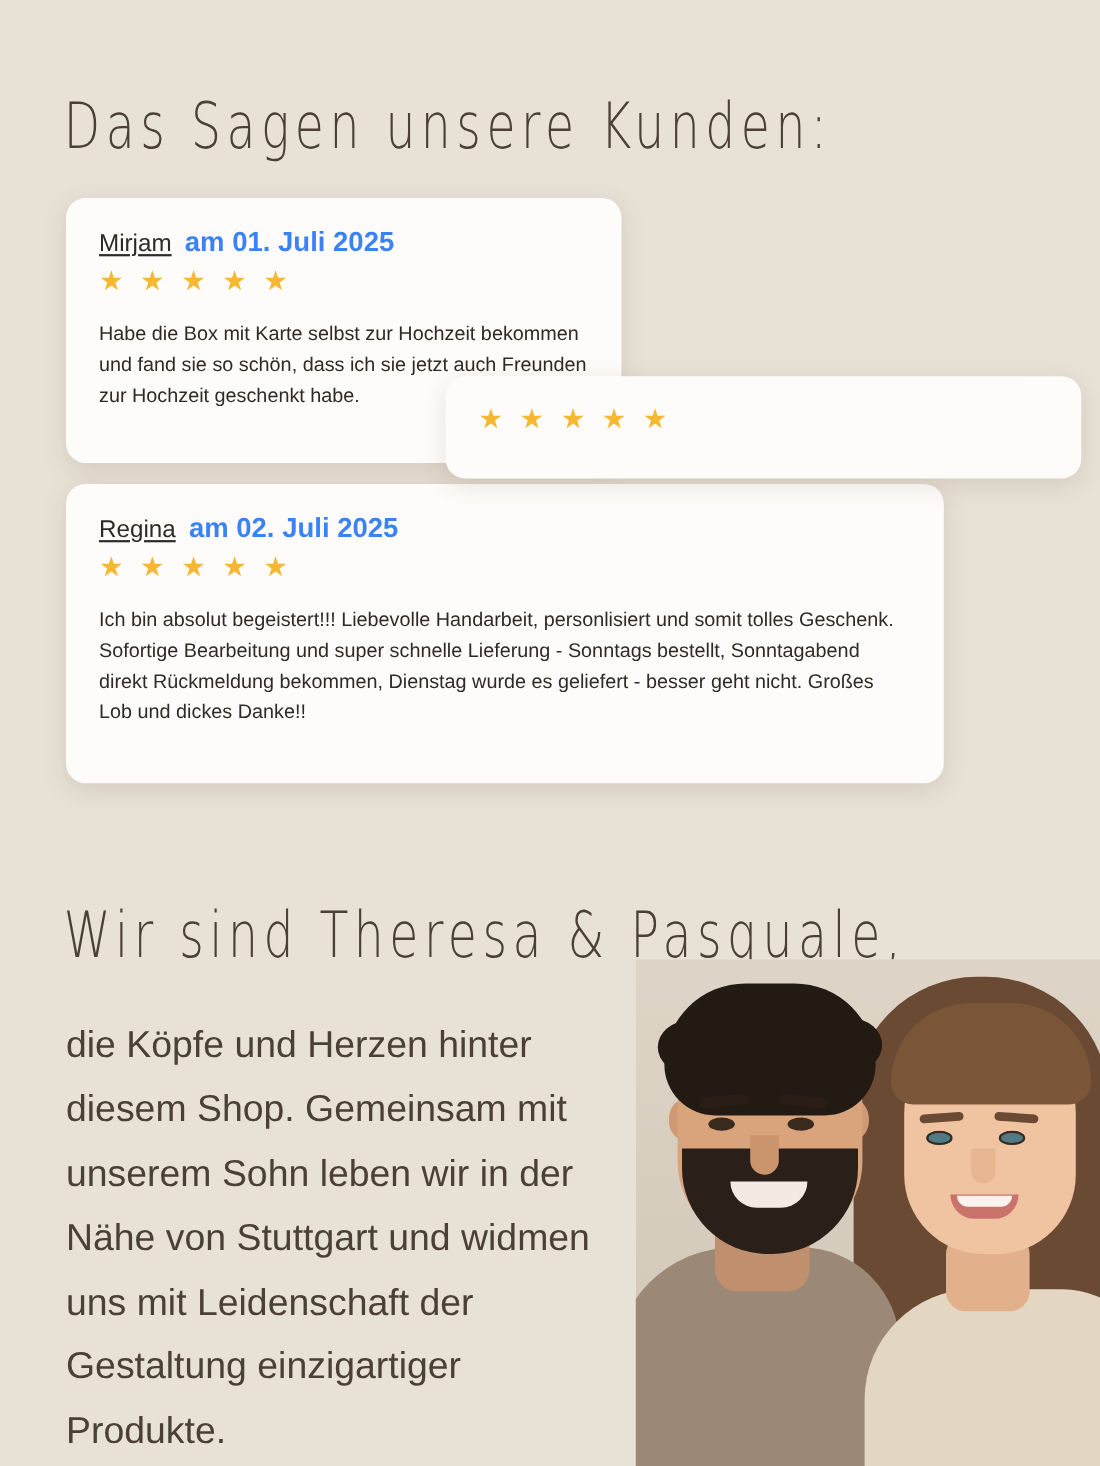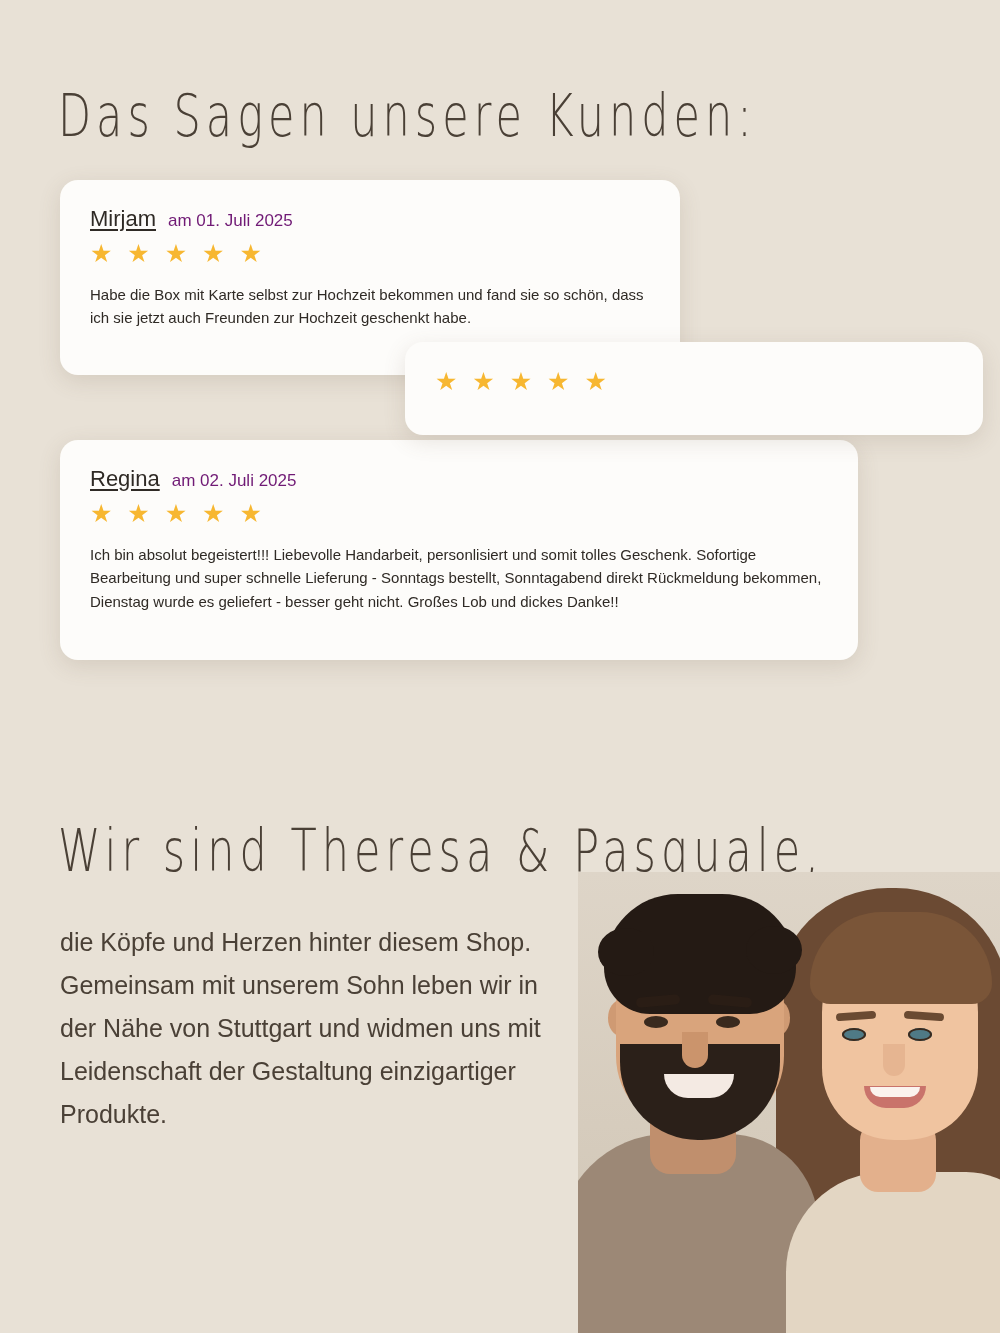--- a/index.html
+++ b/index.html
@@ -48,21 +48,21 @@
   .card {
     position: absolute;
     background: #fdfcfa;
     border-radius: 18px;
     box-shadow: 0 6px 22px rgba(110, 95, 75, 0.16);
     box-sizing: border-box;
   }
   #card-mirjam {
     left: 60px;
     top: 180px;
-    width: 620px;
+    width: 505px;
     padding: 26px 30px 30px 30px;
   }
   #card-katja {
     left: 405px;
     top: 342px;
     width: 578px;
     padding: 26px 30px 30px 30px;
     z-index: 5;
   }
   #card-regina {
@@ -79,44 +79,44 @@
     margin-bottom: 8px;
   }
   .reviewer-name {
     font-size: 22px;
     color: #2f2a25;
     text-decoration: underline;
     text-underline-offset: 3px;
     font-weight: 400;
   }
   .review-date {
-    font-size: 17px;
-    color: #701a75;
-    font-weight: 400;
+    font-size: 25px;
+    color: #3b82f6;
+    font-weight: 700;
   }
   .stars {
     color: #f7b731;
     font-size: 25px;
     letter-spacing: 4px;
     line-height: 1.1;
     margin-bottom: 9px;
   }
   .review-text {
-    font-size: 15px;
+    font-size: 18px;
     line-height: 1.57;
     color: #2f2a25;
   }
 
   
   #about-text {
     position: absolute;
     left: 60px;
     top: 888px;
     width: 500px;
-    font-size: 25px;
+    font-size: 34px;
     line-height: 1.72;
     color: #4a4036;
     margin-top: 33px;
   }
 
   
   #about-photo {
     position: absolute;
     left: 578px;
     top: 872px;

